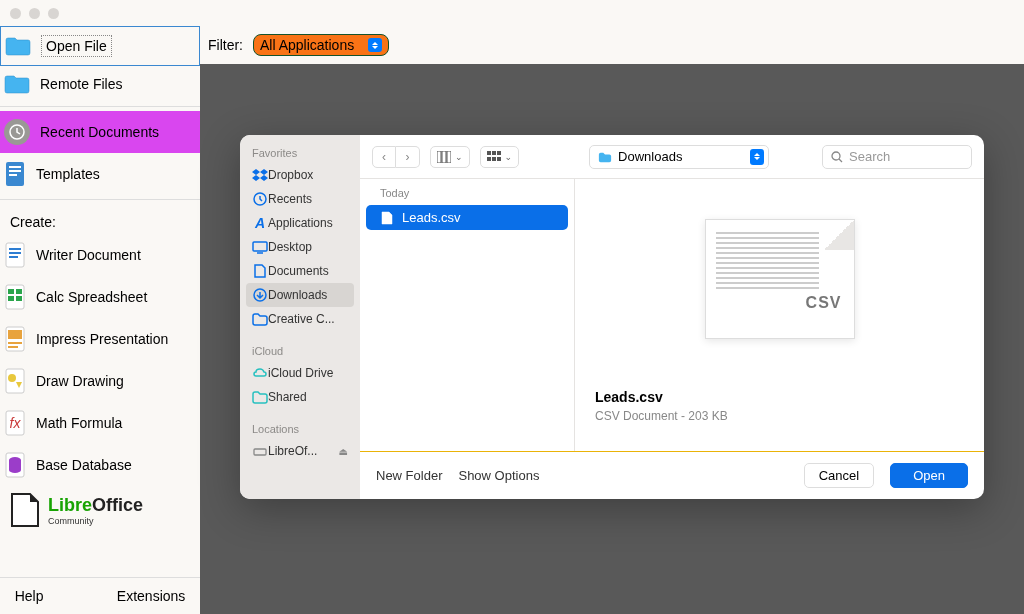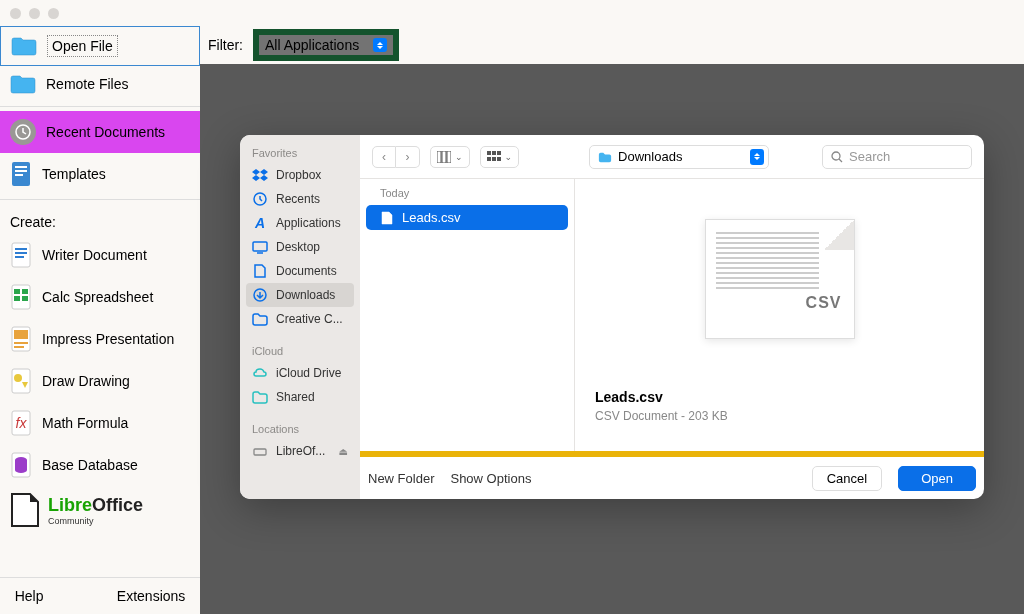--- a/index.html
+++ b/index.html
@@ -7,50 +7,50 @@
 
 
 .titlebar { height: 26px; display: flex; align-items: center; padding-left: 10px; gap: 8px; }
 .traffic-light { width: 11px; height: 11px; border-radius: 50%; background: #d8d5d2; }
 
 
 .main { display: flex; height: calc(100% - 26px); }
 
 
 .sidebar { width: 200px; background: #faf8f5; display: flex; flex-direction: column; }
-.sidebar-item { display: flex; align-items: center; gap: 10px; padding: 8px 10px; font-size: 14px; cursor: pointer; }
+.sidebar-item { display: flex; align-items: center; gap: 10px; padding: 8px 4px; font-size: 14px; cursor: pointer; }
 .sidebar-item.selected { border: 1px solid #3a88d0; }
 .sidebar-item.active { background: #d946ef; }
 .sidebar-item .label-box { padding: 2px 4px; }
 .sidebar-item.selected .label-box { border: 1px dotted #888; }
 .folder-icon { width: 26px; height: 20px; }
 .doc-icon { width: 22px; height: 26px; display: flex; align-items: center; justify-content: center; text-decoration: underline; }
 .recent-icon-circle { width: 26px; height: 26px; border-radius: 50%; background: #9a9895; display: flex; align-items: center; justify-content: center; }
 .create-label { padding: 10px 10px 4px; font-size: 14px; }
 .divider { height: 1px; background: #ddd; margin: 4px 0; }
 .logo-row { display: flex; align-items: center; gap: 8px; padding: 6px 10px; }
 .logo-icon { width: 30px; height: 36px; }
 .logo-text { display: flex; flex-direction: column; }
 .logo-main { font-size: 18px; font-weight: 600; color: #1a1a1a; }
 .logo-sub { font-size: 9px; color: #333; }
 .bottom-links { display: flex; justify-content: space-around; padding: 10px 0; border-top: 1px solid #ddd; font-size: 14px; margin-top: auto; gap: 44px; }
 
 
 .right-area { flex: 1; background: #f5f3f0; display: flex; flex-direction: column; }
 .filter-bar { height: 38px; display: flex; align-items: center; gap: 10px; padding: 0 8px; font-size: 14px; background: #faf8f5; }
-.filter-select { display: flex; align-items: center; border: 6px solid #14532d; border-radius: 0; padding: 2px 6px; gap: 14px; background: #737373; }
+.filter-select { display: flex; align-items: center; border: 1px solid #14532d; border-radius: 8px; padding: 2px 6px; gap: 14px; background: #f97316; }
 .filter-arrows { width: 14px; height: 14px; background: #007aff; border-radius: 3px; display: flex; flex-direction: column; align-items: center; justify-content: center; }
 .gray-workspace { flex: 1; background: #595959; position: relative; }
 
 
 .file-dialog { position: absolute; left: 240px; top: 135px; width: 744px; height: 364px; background: #fff; border-radius: 10px; box-shadow: 0 10px 40px rgba(0,0,0,0.3); display: flex; flex-direction: column; overflow: hidden; }
 .fd-body { flex: 1; display: flex; }
 .fd-sidebar { width: 120px; background: #ebe8e6; padding: 8px 0; font-size: 12px; overflow: hidden; }
 .fd-section-label { color: #8c8a88; font-size: 11px; padding: 4px 12px; font-weight: 500; }
-.fd-side-item { display: flex; align-items: center; gap: 8px; padding: 4px 12px; color: #333; cursor: pointer; }
+.fd-side-item { display: flex; align-items: center; padding: 4px 12px; color: #333; cursor: pointer; }
 .fd-side-item.active { background: #d8d5d2; border-radius: 4px; margin: 0 6px; padding: 4px 6px; }
 .fd-side-icon { width: 16px; height: 16px; display: flex; align-items: center; justify-content: center; flex-shrink: 0; }
 .fd-main { flex: 1; display: flex; flex-direction: column; }
 .fd-toolbar { height: 44px; border-bottom: 1px solid #e5e3e1; display: flex; align-items: center; padding: 0 12px; gap: 10px; }
 .fd-nav-btns { display: flex; }
 .fd-nav-btn { width: 24px; height: 22px; border: 1px solid #ddd; background: #fff; display: flex; align-items: center; justify-content: center; font-size: 12px; color: #888; }
 .fd-nav-btn:first-child { border-radius: 5px 0 0 5px; }
 .fd-nav-btn:last-child { border-radius: 0 5px 5px 0; border-left: none; }
 .fd-view-btn { display: flex; align-items: center; gap: 4px; height: 22px; padding: 0 6px; border: 1px solid #ddd; border-radius: 5px; background: #fff; font-size: 11px; }
 .fd-location { flex: 1; max-width: 180px; height: 24px; border: 1px solid #ddd; border-radius: 5px; display: flex; align-items: center; padding: 0 4px 0 8px; gap: 6px; font-size: 13px; background: #fff; margin-left: 60px; }
@@ -62,21 +62,21 @@
 .fd-file-item { display: flex; align-items: center; gap: 8px; padding: 5px 14px; font-size: 13px; margin: 0 6px; border-radius: 5px; }
 .fd-file-item.selected { background: #0a6fe8; color: #fff; }
 .fd-preview { flex: 1; display: flex; flex-direction: column; padding: 20px; }
 .fd-preview-thumb { align-self: center; margin-top: 20px; width: 150px; height: 120px; background: #fff; border: 1px solid #ddd; position: relative; box-shadow: 0 2px 8px rgba(0,0,0,0.1); }
 .fd-preview-thumb::after { content: ""; position: absolute; top: 0; right: 0; width: 30px; height: 30px; background: linear-gradient(135deg, transparent 50%, #e8e6e4 50%); }
 .fd-csv-label { position: absolute; bottom: 26px; right: 12px; font-size: 16px; font-weight: 600; color: #777; letter-spacing: 1px; }
 .fd-preview-lines { position: absolute; top: 12px; left: 10px; right: 35px; bottom: 32px; display: flex; flex-direction: column; gap: 3px; }
 .fd-preview-line { height: 2px; background: #ccc; }
 .fd-preview-name { font-size: 14px; font-weight: 600; margin-top: 50px; }
 .fd-preview-meta { font-size: 12px; color: #888; margin-top: 4px; }
-.fd-footer { height: 48px; border-top: 6px solid #eab308; display: flex; align-items: center; padding: 0 8px; gap: 16px; }
+.fd-footer { height: 48px; border-top: 1px solid #eab308; display: flex; align-items: center; padding: 0 16px; gap: 16px; }
 .fd-footer-btn { font-size: 13px; padding: 4px 14px; border-radius: 5px; border: 1px solid #ddd; background: #fff; cursor: pointer; }
 .fd-footer-btn.primary { background: #0a6fe8; color: #fff; border-color: #0a6fe8; padding: 4px 22px; }
 .fd-footer-link { font-size: 13px; color: #333; cursor: pointer; }
 .spacer { flex: 1; }
 
 
 .arr-up, .arr-dn { width: 0; height: 0; border-left: 3px solid transparent; border-right: 3px solid transparent; }
 .arr-up { border-bottom: 3px solid #fff; margin-bottom: 1px; }
 .arr-dn { border-top: 3px solid #fff; }
 </style>

